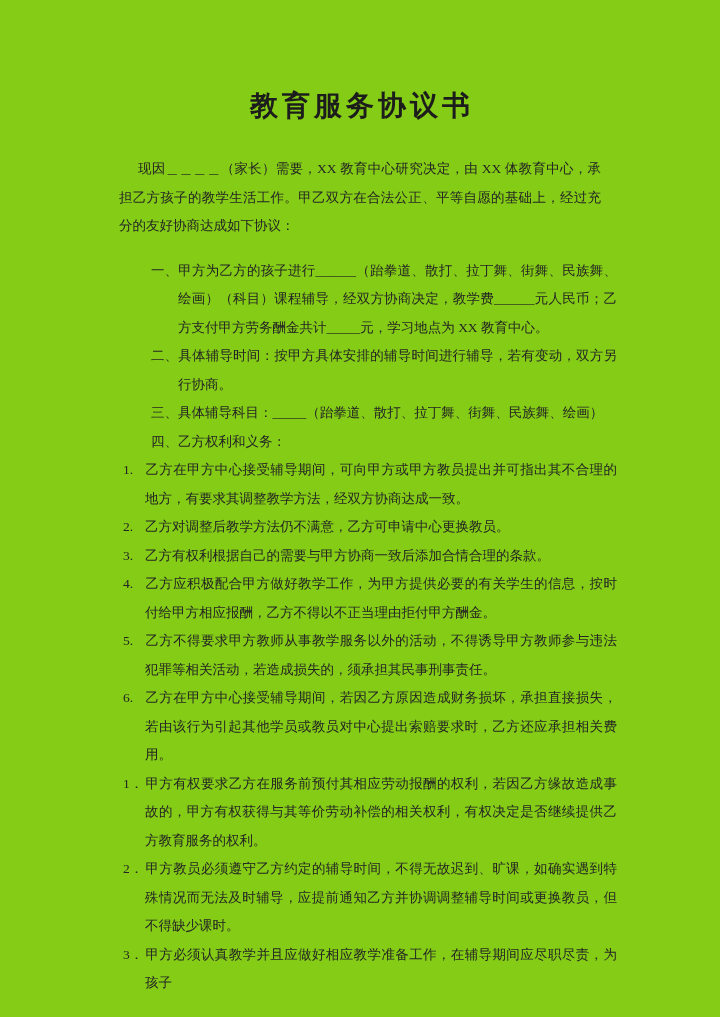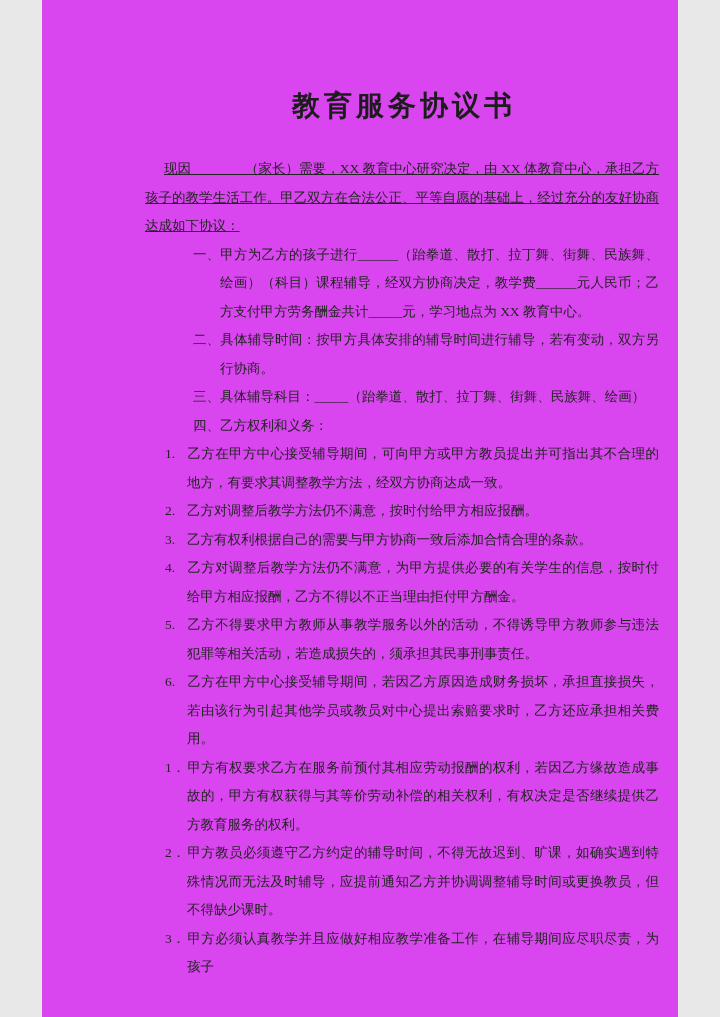--- a/index.html
+++ b/index.html
@@ -2,24 +2,24 @@
 <html><head>
 <meta charset="utf-8">
 <style>
   html, body {
     margin: 0;
     padding: 0;
     background: #e8e8e8;
   }
   .page {
     position: relative;
-    width: 636px;
+    width: 720px;
     height: 1017px;
     margin: 0 auto;
-    background: #d946ef;
+    background: #84cc16;
     overflow: hidden;
     font-family: "Liberation Serif", "DejaVu Serif", serif;
   }
   .doc {
     position: absolute;
     left: 103px;
     top: 0;
     width: 514px;
     color: #242424;
     font-size: 13.5px;
@@ -30,23 +30,22 @@
     margin: 90px 0 33px 0;
     font-size: 28px;
     line-height: 32px;
     font-weight: bold;
     letter-spacing: 4px;
     text-align: center;
     text-indent: 4px; 
     color: #1c1c1c;
   }
   .intro {
-    margin: 0;
+    margin: 16px;
     text-indent: 19px;
-    text-decoration: underline;
   }
   .clause {
     padding-left: 27px;
     text-indent: -27px;
     margin-left: 48px;
   }
   .clause-marker {
     display: inline-block;
     width: 27px;
     text-indent: 0;
@@ -88,27 +87,27 @@
 
     <div class="clause">
       <span class="clause-marker">四、</span><span>乙方权利和义务：</span>
     </div>
 
     <div class="sublist">
       <div class="sub-item">
         <span class="item-num">1.</span><span>乙方在甲方中心接受辅导期间，可向甲方或甲方教员提出并可指出其不合理的地方，有要求其调整教学方法，经双方协商达成一致。</span>
       </div>
       <div class="sub-item">
-        <span class="item-num">2.</span><span>乙方对调整后教学方法仍不满意，按时付给甲方相应报酬。</span>
+        <span class="item-num">2.</span><span>乙方对调整后教学方法仍不满意，乙方可申请中心更换教员。</span>
       </div>
       <div class="sub-item">
         <span class="item-num">3.</span><span>乙方有权利根据自己的需要与甲方协商一致后添加合情合理的条款。</span>
       </div>
       <div class="sub-item">
-        <span class="item-num">4.</span><span>乙方对调整后教学方法仍不满意，为甲方提供必要的有关学生的信息，按时付给甲方相应报酬，乙方不得以不正当理由拒付甲方酬金。</span>
+        <span class="item-num">4.</span><span>乙方应积极配合甲方做好教学工作，为甲方提供必要的有关学生的信息，按时付给甲方相应报酬，乙方不得以不正当理由拒付甲方酬金。</span>
       </div>
       <div class="sub-item">
         <span class="item-num">5.</span><span>乙方不得要求甲方教师从事教学服务以外的活动，不得诱导甲方教师参与违法犯罪等相关活动，若造成损失的，须承担其民事刑事责任。</span>
       </div>
       <div class="sub-item">
         <span class="item-num">6.</span><span>乙方在甲方中心接受辅导期间，若因乙方原因造成财务损坏，承担直接损失，若由该行为引起其他学员或教员对中心提出索赔要求时，乙方还应承担相关费用。</span>
       </div>
     </div>
 
 

